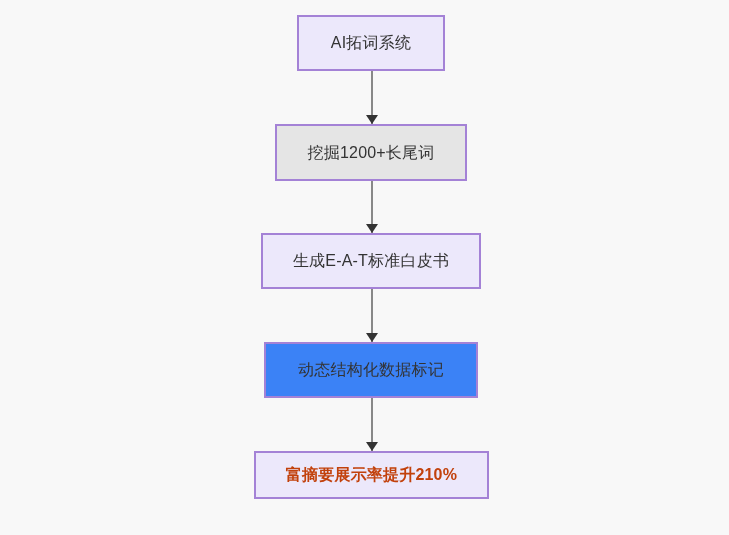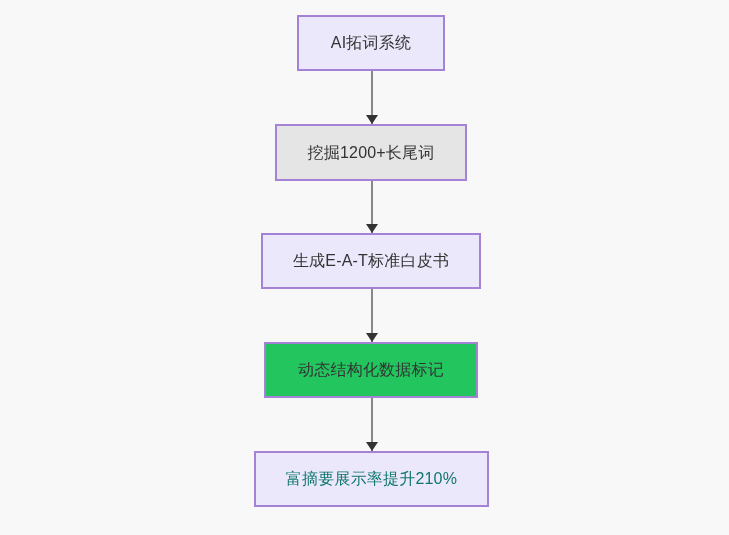--- a/index.html
+++ b/index.html
@@ -85,21 +85,21 @@
   </div>
 
   <div class="flow-node" style="left: 275px; top: 124px; width: 192px; height: 57px; background: #e5e5e5; border-color: rgb(164, 130, 214); color: rgb(51, 51, 51);">
     <span class="node-label">挖掘1200+长尾词</span>
   </div>
 
   <div class="flow-node" style="left: 261px; top: 233px; width: 220px; height: 56px; background: rgb(236, 232, 251); border-color: rgb(164, 130, 214); color: rgb(51, 51, 51); text-align: right;">
     <span class="node-label">生成E-A-T标准白皮书</span>
   </div>
 
-  <div class="flow-node" style="left: 264px; top: 342px; width: 214px; height: 56px; background: #22c55e; border-color: rgb(164, 130, 214); color: rgb(51, 51, 51);">
+  <div class="flow-node" style="left: 264px; top: 342px; width: 214px; height: 56px; background: #3b82f6; border-color: rgb(164, 130, 214); color: rgb(51, 51, 51);">
     <span class="node-label">动态结构化数据标记</span>
   </div>
 
-  <div class="flow-node" style="left: 254px; top: 451px; width: 235px; height: 56px; background: rgb(236, 232, 251); border-color: rgb(164, 130, 214); color: #0f766e;">
+  <div class="flow-node" style="left: 254px; top: 451px; width: 235px; height: 48px; background: rgb(236, 232, 251); border-color: rgb(164, 130, 214); color: #c2410c; font-weight: bold;">
     <span class="node-label">富摘要展示率提升210%</span>
   </div>
 
 </div>
 
 </body></html>

